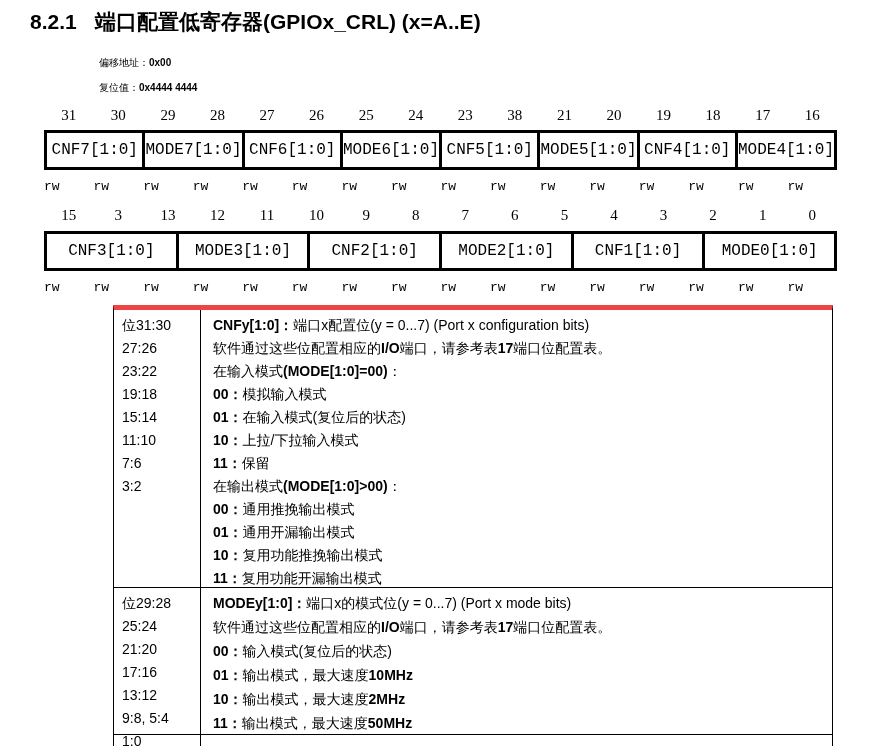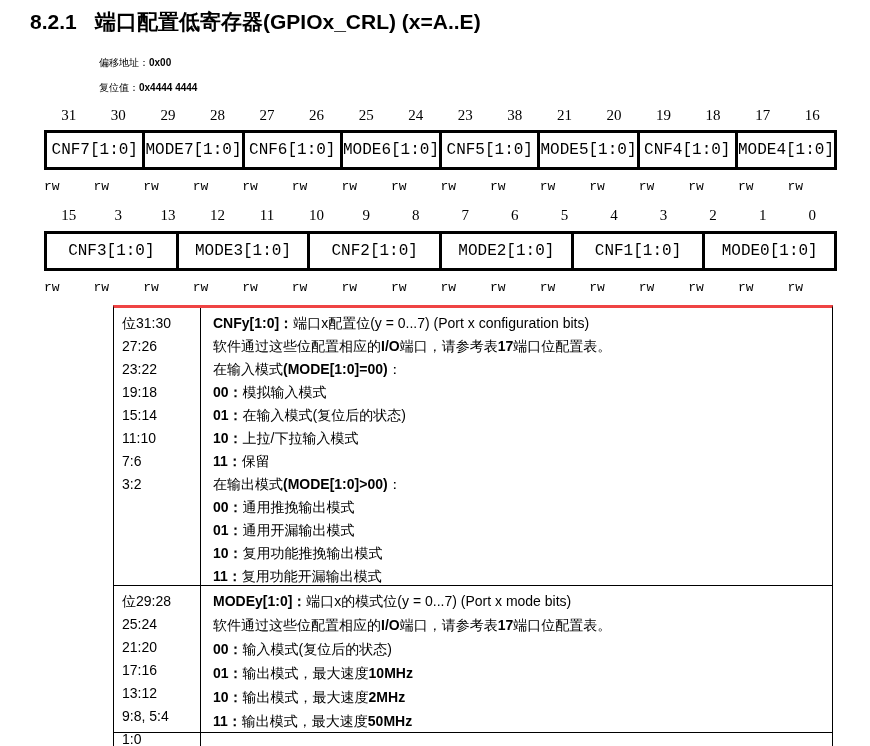--- a/index.html
+++ b/index.html
@@ -20,21 +20,21 @@
   .bits-row{left:44px;width:793px;display:flex;font-family:"Liberation Serif",serif;font-size:15px;}
   .bits-row span{flex:1;text-align:center;}
   .field-row{left:44px;width:793px;height:40px;box-sizing:border-box;border:3px solid #000;display:flex;background:#fff;}
   .fieldcell{flex:1;display:flex;align-items:center;justify-content:center;
     font-family:"Liberation Mono",monospace;font-size:16px;white-space:nowrap;}
   .fieldcell + .fieldcell{border-left:3px solid #000;}
   .access-row{left:44px;width:793px;display:flex;font-family:"Liberation Mono",monospace;font-size:13px;}
   .access-row span{flex:1;text-align:left;}
   
   #desc-table{left:113px;top:305px;width:720px;height:441px;box-sizing:border-box;
-    border-top:3px solid #ef4444;border-left:1px solid #000;border-right:1px solid #000;
+    border-top:5px solid #ef4444;border-left:1px solid #000;border-right:1px solid #000;
     display:flex;flex-direction:column;font-size:14px;}
   .desc-row{display:flex;box-sizing:border-box;border-bottom:1px solid #000;}
   .desc-row.stub{border-bottom:none;flex:1;}
   .bitcol{width:87px;box-sizing:border-box;border-right:1px solid #000;
     padding:4px 0 0 8px;line-height:23px;}
   .desccol{flex:1;padding:4px 0 0 12px;line-height:23px;}
   .desc-row[data-desc-row="1"] .desccol{line-height:24px;padding-top:3px;}
   .desc-row[data-desc-row="1"] .bitcol{line-height:23px;}
   .descline{white-space:nowrap;}
   .b{font-weight:bold;text-align:center;}

